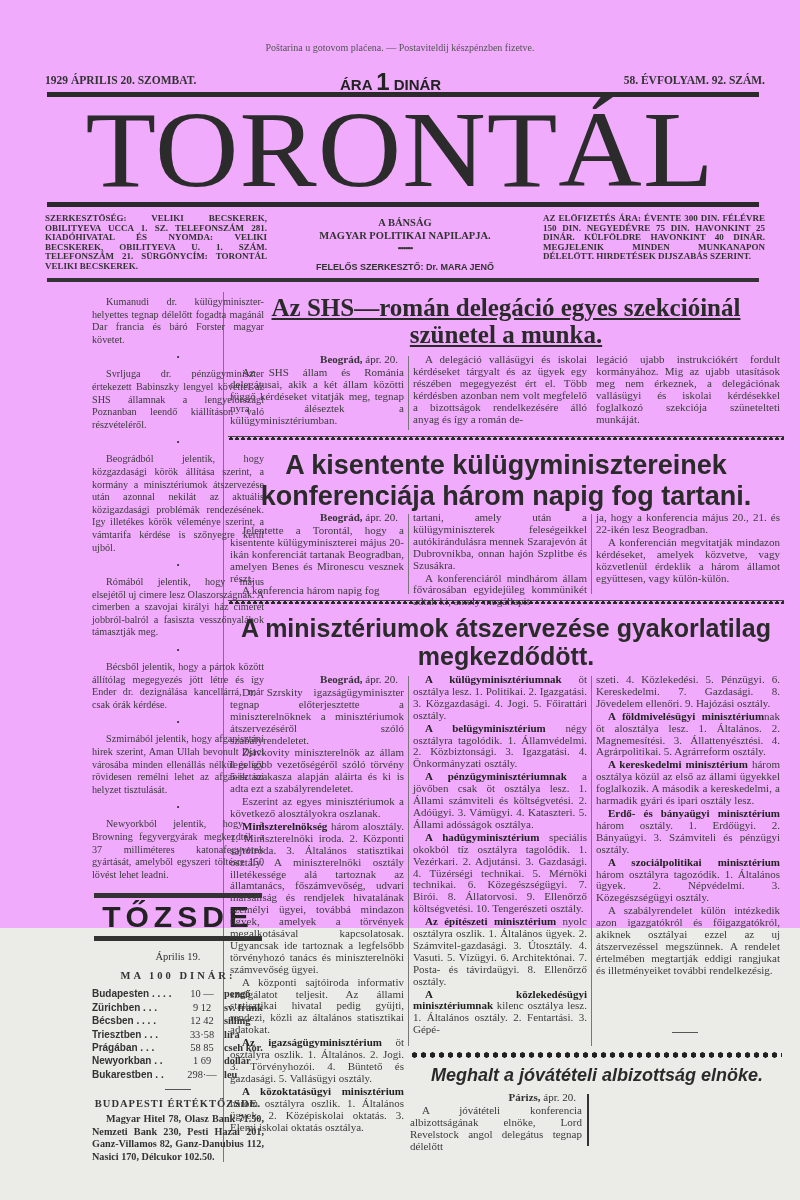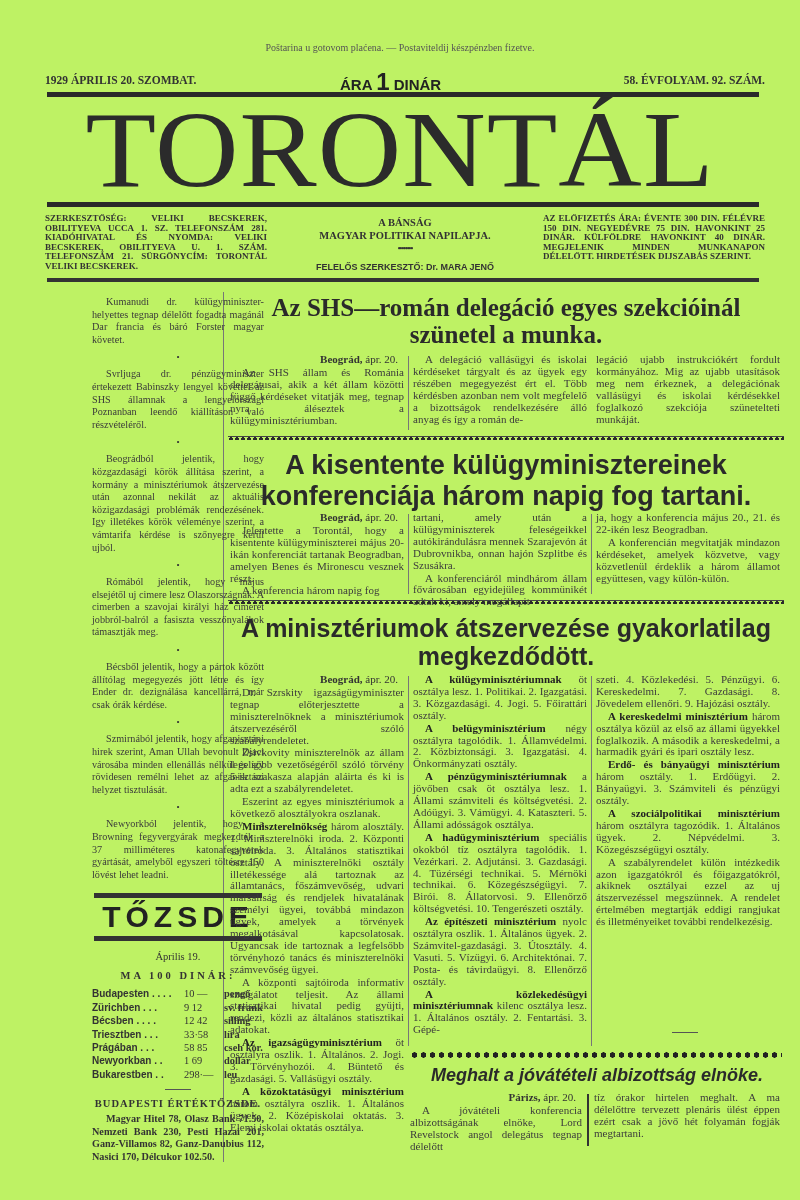--- a/index.html
+++ b/index.html
@@ -1,18 +1,18 @@
 <!DOCTYPE html>
 <html><head>
 <meta charset="utf-8">
 <style>
   * { box-sizing: border-box; margin: 0; padding: 0; }
   html, body { width: 800px; height: 1200px; background: #ebebe8; overflow: hidden; }
   body { font-family: "Liberation Serif", serif; color: #2a2a2a; position: relative; }
-  .page { position: absolute; left: 0; top: 0; width: 800px; height: 1200px; background: #bef264; }
+  .page { position: absolute; left: 0; top: 0; width: 800px; height: 928px; background: #f0abfc; }
 
   .postal { position: absolute; top: 42px; left: 0; width: 800px; text-align: center; font-size: 10px; color: #555; }
   .dateline { position: absolute; top: 72px; left: 45px; width: 720px; height: 18px; }
   .dateline .left { position: absolute; left: 0; top: 2px; font-size: 11.5px; font-weight: bold; color: #333; }
   .dateline .center { position: absolute; left: 295px; top: -4px; font-family: "Liberation Sans", sans-serif; font-size: 15px; font-weight: bold; color: #222; }
   .dateline .center .big { font-size: 24px; font-weight: 900; }
   .dateline .right { position: absolute; right: 0; top: 2px; font-size: 11.5px; font-weight: bold; color: #333; }
 
   .rule-thick { position: absolute; left: 47px; width: 712px; height: 5px; background: #2a2a2a; }
   .rule-mid { position: absolute; left: 47px; width: 712px; height: 4px; background: #333; }
@@ -33,29 +33,29 @@
   .brief { font-size: 10.2px; line-height: 12.6px; text-align: justify; color: #3a3a3a; text-indent: 14px; }
   .sep-dot { text-align: center; font-size: 9px; line-height: 22px; color: #333; }
 
   .tozsde-rule { height: 5px; background: #333; margin: 0 2px; }
   .tozsde-title { font-family: "Liberation Sans", sans-serif; font-weight: 900; font-size: 30px; letter-spacing: 5px; text-align: center; line-height: 38px; color: #222; }
   .tozsde-date { text-align: center; font-size: 10.5px; margin-top: 10px; color: #333; }
   .tozsde-sub { text-align: center; font-size: 10.5px; font-weight: bold; letter-spacing: 3px; margin-top: 8px; color: #333; }
   .rates { margin-top: 6px; font-size: 10.4px; color: #333; }
   .rate-row { display: flex; line-height: 13.4px; }
   .rate-row .city { width: 92px; font-weight: bold; font-family: "Liberation Sans", sans-serif; font-size: 10px; }
-  .rate-row .val { width: 40px; text-align: left; padding-right: 4px; }
+  .rate-row .val { width: 40px; text-align: center; padding-right: 4px; }
   .rate-row .unit { flex: 1; font-weight: bold; }
   .small-rule { width: 26px; height: 1px; background: #555; margin: 8px auto; }
   .bex-title { text-align: center; font-size: 10.5px; letter-spacing: 1px; color: #333; font-weight: bold; }
   .bex-body { font-size: 10.2px; line-height: 12.6px; text-align: justify; text-indent: 14px; margin-top: 4px; color: #333; font-weight: bold; }
 
   
   .headline { position: absolute; left: 228px; width: 556px; text-align: center; font-family: "Liberation Serif", serif; font-weight: bold; color: #2a2a2a; }
-  .h1 { top: 294px; font-size: 25px; line-height: 27px; }
+  .h1 { top: 294px; font-size: 25px; line-height: 27px; text-decoration: underline; }
   .h2 { top: 450px; font-size: 27px; line-height: 31px; font-family: "Liberation Sans", sans-serif; }
   .h3 { top: 614px; font-size: 25px; line-height: 28px; font-family: "Liberation Sans", sans-serif; }
   .h4 { top: 1064px; left: 410px; width: 374px; font-size: 18px; line-height: 22px; font-style: italic; font-family: "Liberation Sans", sans-serif; font-weight: 900; }
 
   .article { position: absolute; font-size: 11px; line-height: 11.9px; text-align: justify; color: #3c3c3c; }
   .article p { text-indent: 12px; }
   .article p + p { margin-top: 1px; }
   .article .dateline-r { text-align: right; font-weight: bold; text-indent: 0; padding-right: 6px; color: #333; }
   .article .dateline-r span { font-weight: normal; }
   .article b { color: #222; }
@@ -210,31 +210,29 @@
     <p><b>A külügyminisztériumnak</b> öt osztálya lesz. 1. Politikai. 2. Igazgatási. 3. Közgazdasági. 4. Jogi. 5. Főirattári osztály.</p>
     <p><b>A belügyminisztérium</b> négy osztályra tagolódik. 1. Államvédelmi. 2. Közbiztonsági. 3. Igazgatási. 4. Önkormányzati osztály.</p>
     <p><b>A pénzügyminisztériumnak</b> a jövőben csak öt osztálya lesz. 1. Állami számviteli és költségvetési. 2. Adóügyi. 3. Vámügyi. 4. Kataszteri. 5. Állami adósságok osztálya.</p>
     <p><b>A hadügyminisztérium</b> speciális okokból tíz osztályra tagolódik. 1. Vezérkari. 2. Adjutánsi. 3. Gazdasági. 4. Tüzérségi technikai. 5. Mérnöki technikai. 6. Közegészségügyi. 7. Birói. 8. Állatorvosi. 9. Ellenőrző költségvetési. 10. Tengerészeti osztály.</p>
     <p><b>Az építészeti minisztérium</b> nyolc osztályra oszlik. 1. Általános ügyek. 2. Számvitel-gazdasági. 3. Útosztály. 4. Vasuti. 5. Vízügyi. 6. Architektónai. 7. Posta- és távirdaügyi. 8. Ellenőrző osztály.</p>
     <p><b>A közlekedésügyi minisztériumnak</b> kilenc osztálya lesz. 1. Általános osztály. 2. Fentartási. 3. Gépé-</p>
   </div>
   <div class="col-divider" style="left:591px; top:676px; height:370px;"></div>
   <div class="article" style="top:674px; left:596px; width:184px;">
     <p style="text-indent:0">szeti. 4. Közlekedési. 5. Pénzügyi. 6. Kereskedelmi. 7. Gazdasági. 8. Jövedelem ellenőri. 9. Hajózási osztály.</p>
+    <p><b>A földmivelésügyi minisztérium</b>nak öt alosztálya lesz. 1. Általános. 2. Magnemesítési. 3. Állattenyésztési. 4. Agrárpolitikai. 5. Agrárreform osztály.</p>
     <p><b>A kereskedelmi minisztérium</b> három osztálya közül az első az állami ügyekkel foglalkozik. A második a kereskedelmi, a harmadik gyári és ipari osztály lesz.</p>
     <p><b>Erdő- és bányaügyi minisztérium</b> három osztály. 1. Erdőügyi. 2. Bányaügyi. 3. Számviteli és pénzügyi osztály.</p>
     <p><b>A szociálpolitikai minisztérium</b> három osztályra tagozódik. 1. Általános ügyek. 2. Népvédelmi. 3. Közegészségügyi osztály.</p>
     <p>A szabályrendelet külön intézkedik azon igazgatókról és főigazgatókról, akiknek osztályai ezzel az uj átszervezéssel megszünnek. A rendelet értelmében megtartják eddigi rangjukat és illetményeiket további rendelkezésig.</p>
   </div>
   <div class="endrule" style="left:672px; top:1032px;"></div>
   <div class="heavydots" style="top:1052px; left:410px; width:372px;"></div>
 
   <div class="headline h4">Meghalt a jóvátételi albizottság elnöke.</div>
   <div class="article" style="top:1092px; left:410px; width:172px;">
     <p class="dateline-r"><span style="font-weight:bold">Párizs,</span> <span>ápr. 20.</span></p>
     <p>A jóvátételi konferencia albizottságának elnöke, Lord Revelstock angol delegátus tegnap délelőtt</p>
   </div>
   <div class="col-divider" style="left:587px; top:1094px; height:52px; width:2px; background:#333;"></div>
-  <div class="article" style="top:1092px; left:594px; width:186px;">
-    <p style="text-indent:0">tíz órakor hirtelen meghalt. A ma délelőttre tervezett plenáris ülést éppen ezért csak a jövő hét folyamán fogják megtartani.</p>
-  </div>
 
 </div>
 
 </body></html>

